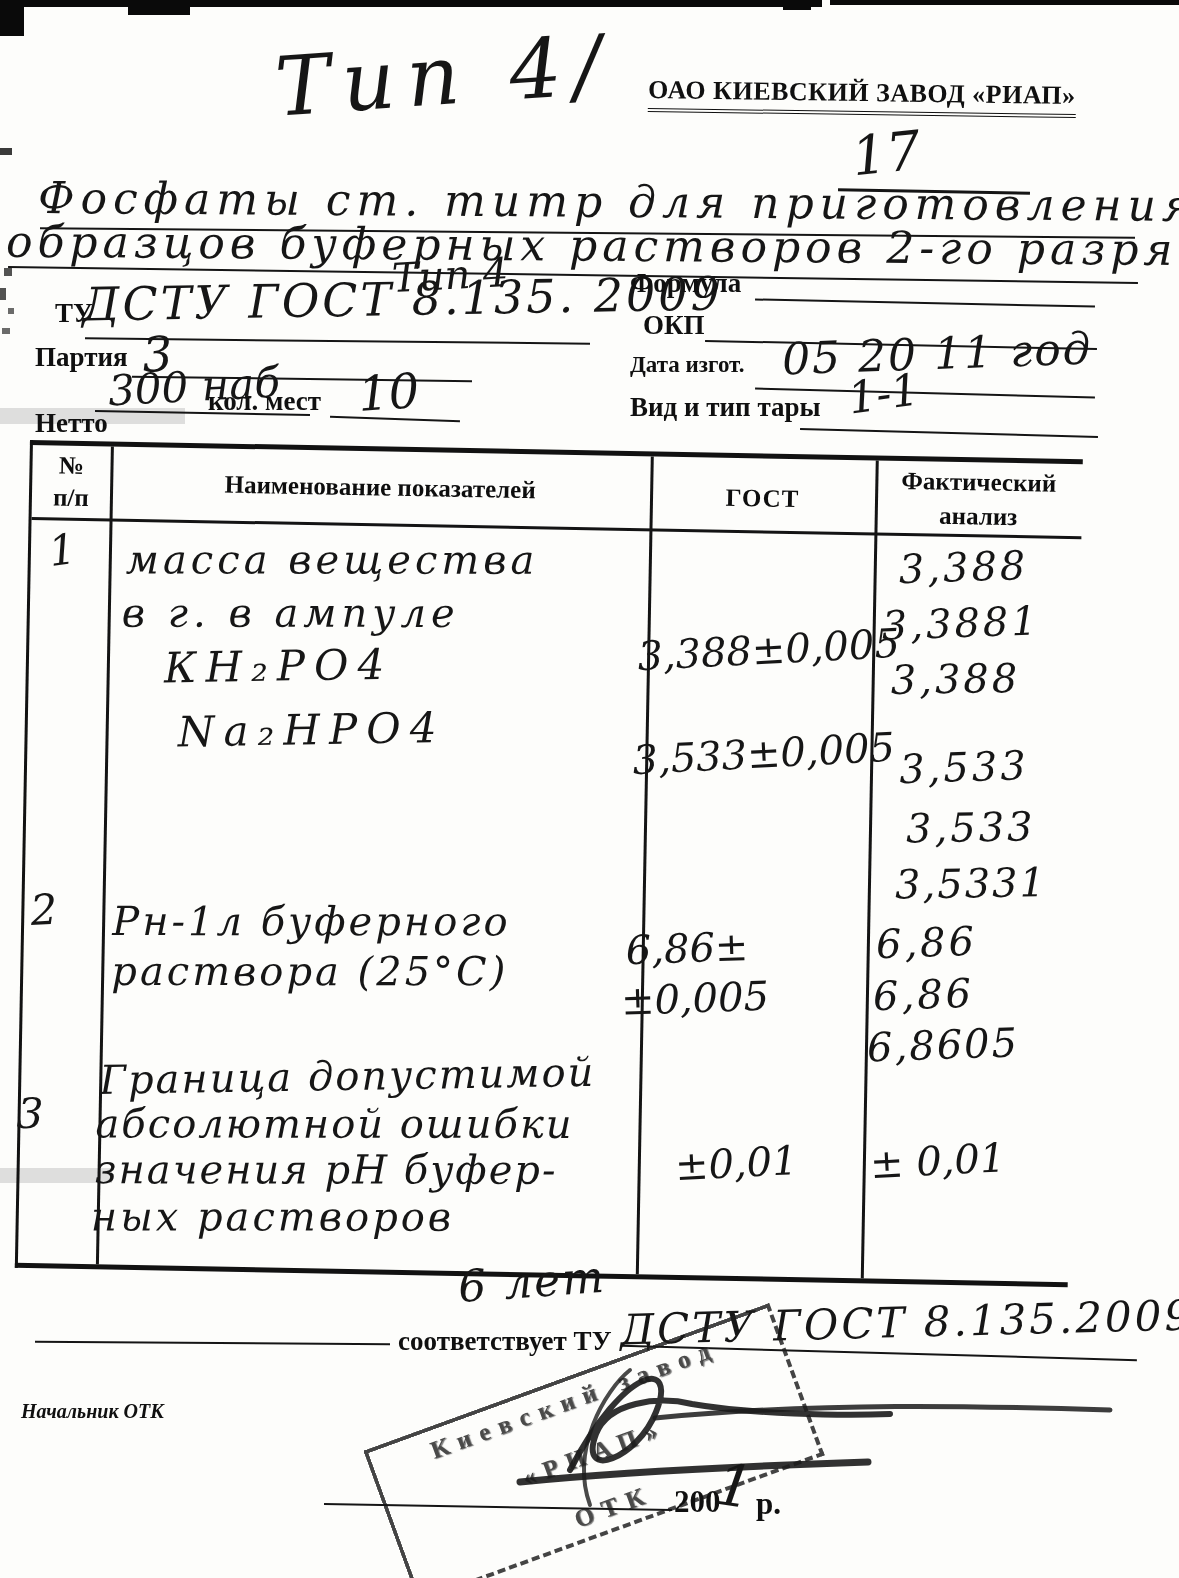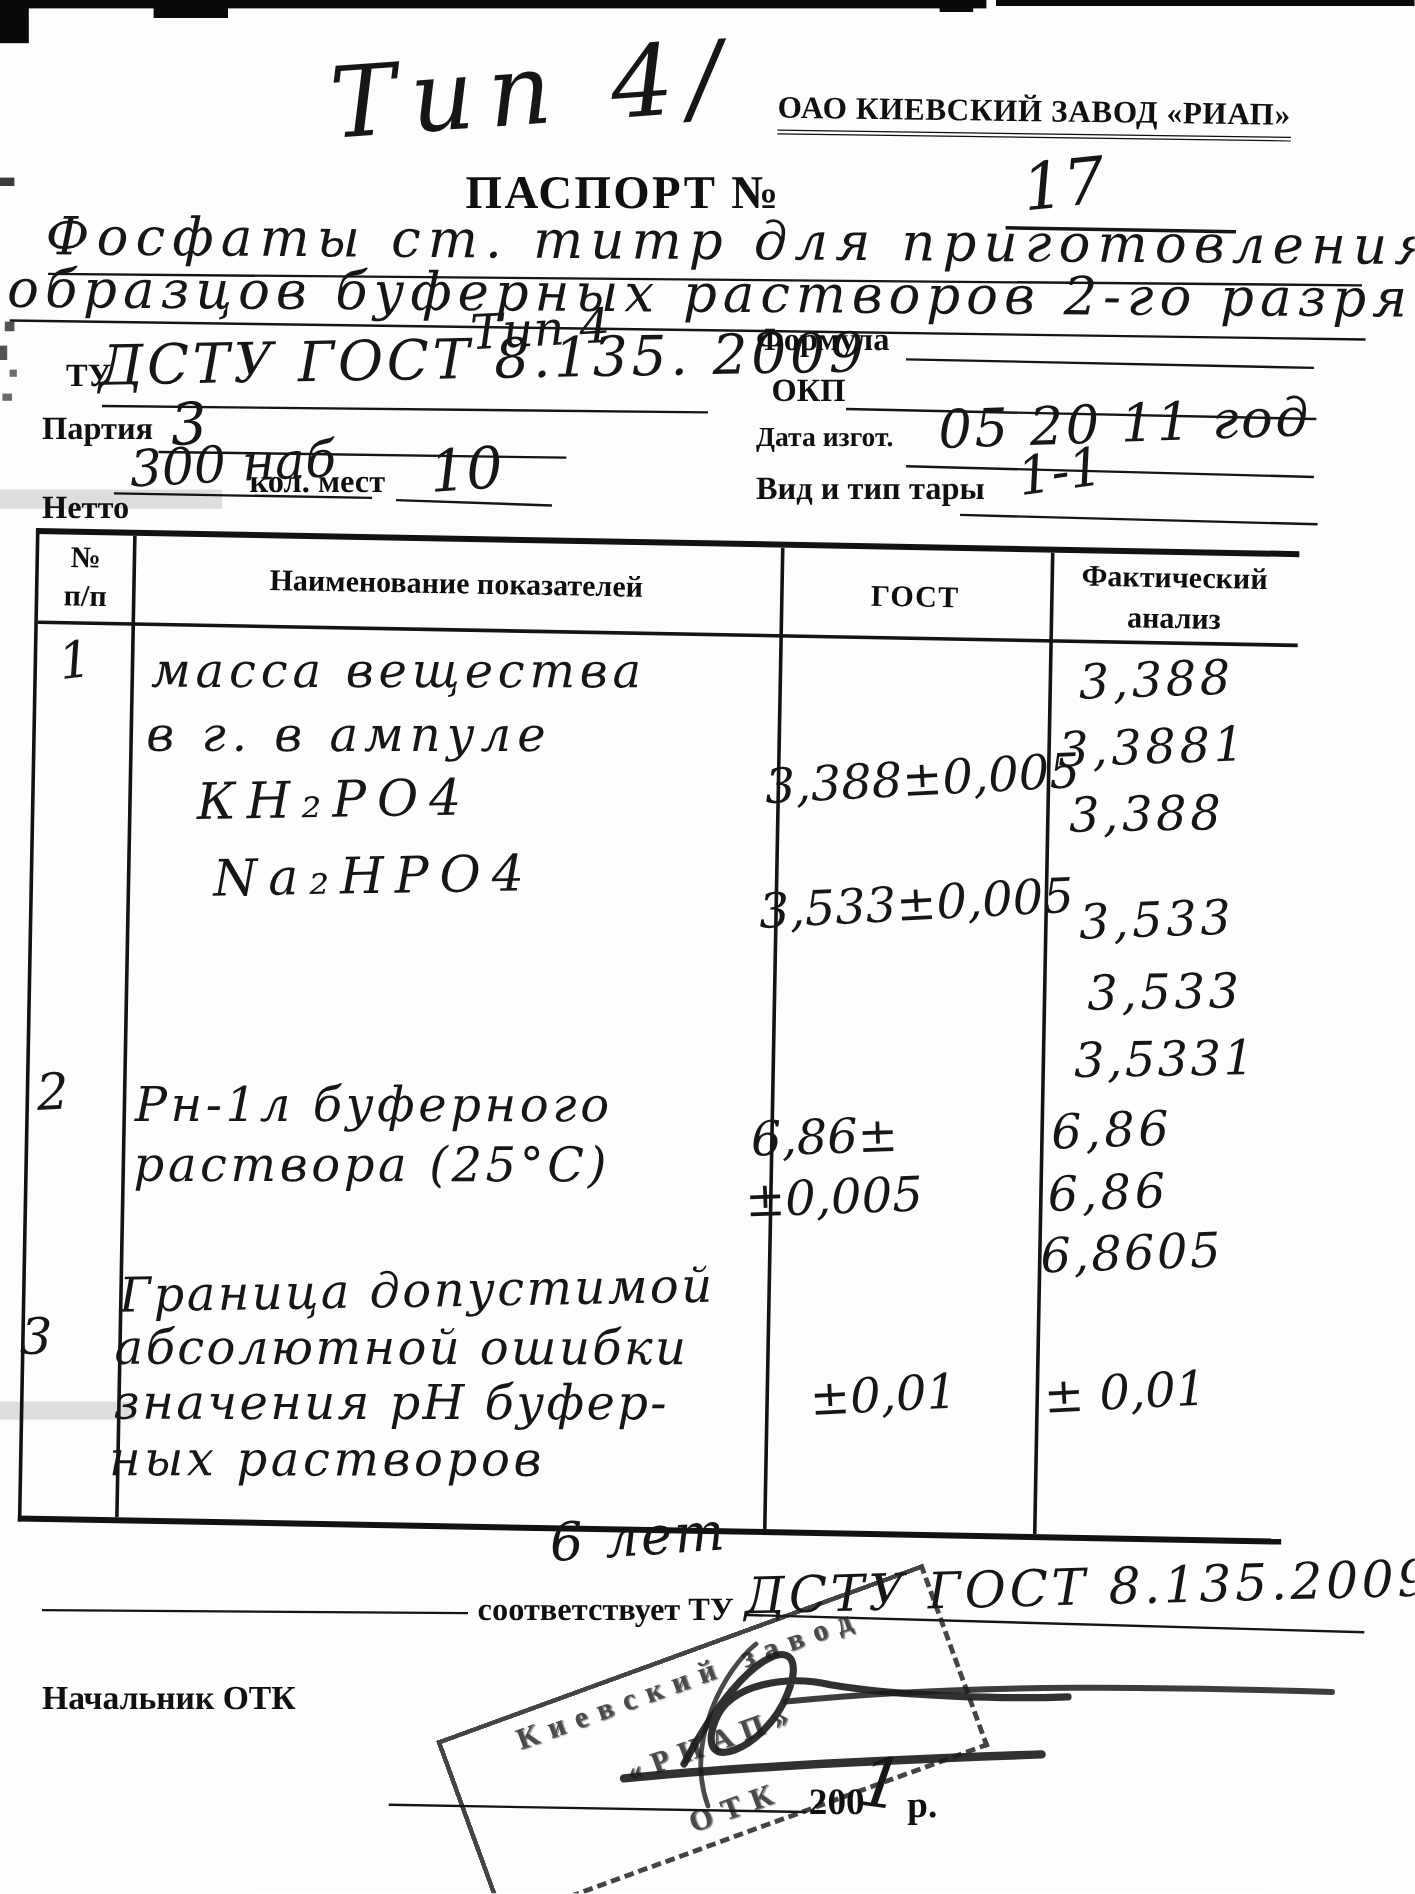--- a/index.html
+++ b/index.html
@@ -49,21 +49,20 @@
   <div class="abs noise" style="left:0;top:288px;width:6px;height:12px;opacity:.7;"></div>
   <div class="abs noise" style="left:8px;top:308px;width:6px;height:6px;opacity:.6;"></div>
   <div class="abs noise" style="left:2px;top:328px;width:8px;height:6px;opacity:.6;"></div>
   <div class="abs smudge" style="left:0;top:408px;width:185px;height:16px;"></div>
   <div class="abs smudge" style="left:0;top:1168px;width:112px;height:15px;"></div>
 
   <div class="abs hand" style="left:275px;top:28px;font-size:82px;letter-spacing:12px;transform:rotate(-4deg);">Тип 4/</div>
 
   <div class="abs printed" style="left:648px;top:78px;font-size:26px;letter-spacing:.5px;border-bottom:4px double #101010;padding-bottom:3px;transform:rotate(.8deg);">ОАО КИЕВСКИЙ ЗАВОД «РИАП»</div>
 
-  <div class="abs printed" style="left:388px;top:138px;font-size:39px;letter-spacing:2px;">ПАСПОРТ №</div>
   <div class="abs hand" style="left:852px;top:122px;font-size:54px;transform:rotate(-6deg);">17</div>
   <div class="abs uline3" style="left:838px;top:190px;width:192px;transform:rotate(1deg);"></div>
 
   <div class="abs hand" style="left:38px;top:176px;font-size:44px;letter-spacing:6px;transform:rotate(.4deg);">Фосфаты ст. титр для приготовления</div>
   <div class="abs uline" style="left:40px;top:232px;width:1095px;transform:rotate(.5deg);"></div>
   <div class="abs hand" style="left:6px;top:220px;font-size:44px;letter-spacing:5px;transform:rotate(.4deg);">образцов буферных растворов 2-го разряда</div>
   <div class="abs uline" style="left:8px;top:274px;width:1130px;transform:rotate(.8deg);"></div>
 
   <div class="abs hand" style="left:392px;top:252px;font-size:40px;transform:rotate(-3deg);">Тип 4</div>
   <div class="abs printed" style="left:55px;top:298px;font-size:27px;text-align:center;">ТУ</div>
@@ -141,21 +140,21 @@
     <div class="abs hand" style="left:850px;top:676px;font-size:40px;transform:rotate(-4deg);">± 0,01</div>
   </div>
 
   <div class="abs hand" style="left:458px;top:1256px;font-size:44px;letter-spacing:2px;transform:rotate(-4deg);">6 лет</div>
 
   <div class="abs uline" style="left:35px;top:1342px;width:355px;transform:rotate(.4deg);"></div>
   <div class="abs printed" style="left:398px;top:1326px;font-size:27px;">соответствует ТУ</div>
   <div class="abs hand" style="left:620px;top:1298px;font-size:42px;letter-spacing:3px;transform:rotate(-1.5deg);">ДСТУ   ГОСТ 8.135.2009</div>
   <div class="abs uline" style="left:622px;top:1352px;width:515px;transform:rotate(1.6deg);"></div>
 
-  <div class="abs printed" style="left:35px;top:1400px;font-size:28px;">Начальник ОТК</div>
+  <div class="abs printed" style="left:21px;top:1400px;font-size:20px;font-style:italic;">Начальник ОТК</div>
 
   <div id="stamp">
     <div class="stampline">Киевский завод</div>
     <div class="stampline">«РИАП»</div>
     <div class="stampline">ОТК</div>
   </div>
 
   <svg class="abs" style="left:420px;top:1330px;" width="720" height="230" viewBox="0 0 720 230">
     <path d="M 150 140 C 205 35 258 28 236 82 C 218 128 158 152 176 104 C 188 72 238 66 272 74 C 330 84 420 86 470 84" fill="none" stroke="#1b1b1b" stroke-width="6" stroke-linecap="round" opacity=".9"></path>
     <path d="M 235 88 C 400 72 560 76 690 80" fill="none" stroke="#1b1b1b" stroke-width="5" stroke-linecap="round" opacity=".85"></path>

